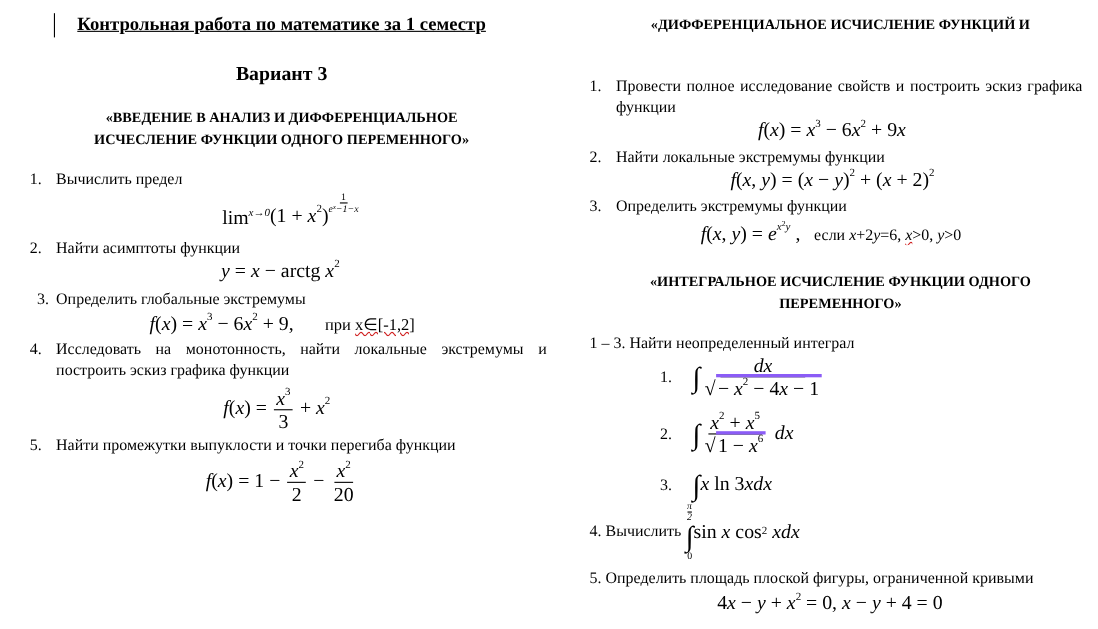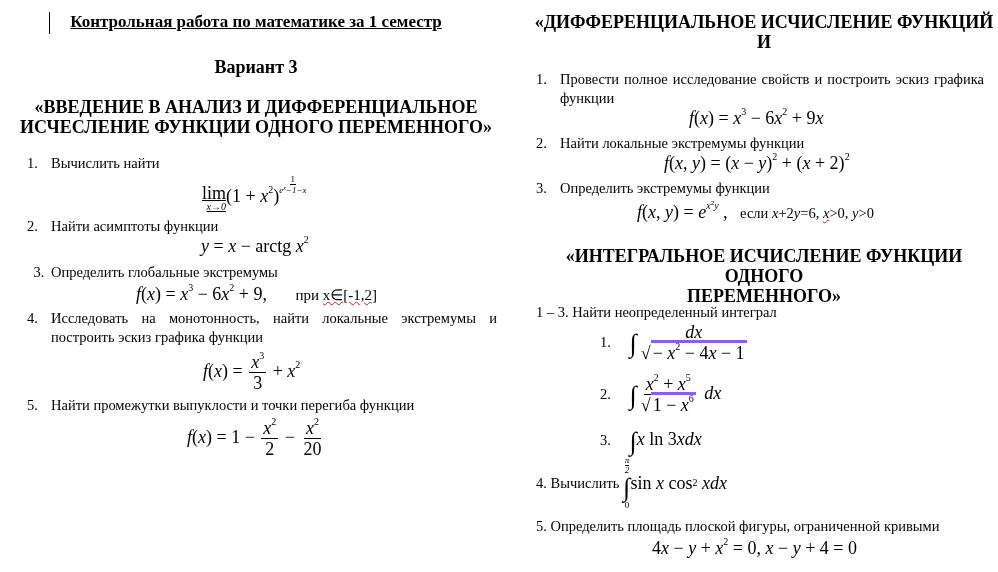--- a/index.html
+++ b/index.html
@@ -2,33 +2,33 @@
 <html><head>
 <meta charset="utf-8">
 <style>
   html, body { margin:0; padding:0; background:#ffffff; }
   body { width:998px; height:572px; position:relative; overflow:hidden;
          font-family:"Liberation Serif", serif; color:#000; font-size:14.5px; }
   .abs { position:absolute; }
   .center { text-align:center; }
   .title { font-size:17px; font-weight:bold; text-decoration:underline; }
   .variant { font-size:18px; font-weight:bold; }
-  .sect { font-size:18px; font-weight:bold; line-height:20px; }
+  .sect { font-size:13px; font-weight:bold; line-height:20px; }
   .num { display:inline-block; width:24px; }
   .math { font-family:"Liberation Serif", serif; font-size:18px; white-space:nowrap; }
   .mi { font-style:italic; }
   sup { font-size:10px; vertical-align:9px; line-height:0; }
   .frac { display:inline-flex; flex-direction:column; align-items:center; vertical-align:middle; margin:0 2px; }
   .frac .n { border-bottom:1px solid #000; padding:0 2px; line-height:20px; }
   .frac .d { line-height:20px; padding:0 2px; }
   .sqrt { border-top:3px solid #8b5cf6; padding:0 2px; }
   .int { font-size:26px; vertical-align:-5px; }
   .wavy { text-decoration: underline wavy #d02020; text-decoration-thickness:1px; }
   .cursor { position:absolute; left:49px; top:12px; width:1px; height:22px; background:#000; }
-  .limbox { display:inline-flex; flex-direction:column; align-items:flex-end; vertical-align:middle;text-decoration:underline; }
+  .limbox { display:inline-flex; flex-direction:row; align-items:flex-start; vertical-align:middle; }
   .limbox .lim { line-height:18px; }
   .limbox .sub { font-size:10px; line-height:10px; font-style:italic; }
   .expfrac { display:inline-flex; flex-direction:column; align-items:center; font-size:9px; vertical-align:20px; }
   .expfrac .n { border-bottom:1px solid #000; padding:0 1px; line-height:10px; }
   .expfrac .d { line-height:10px; font-style:italic; }
   .deflim { display:inline-flex; flex-direction:column; align-items:center; vertical-align:middle; }
   .deflim .up { font-size:9px; line-height:9px; }
   .deflim .up .f { display:inline-flex; flex-direction:column; align-items:center; font-style:italic; }
   .deflim .up .f span:first-child { border-bottom:1px solid #000; }
   .deflim .lo { font-size:9px; line-height:9px; }
@@ -39,21 +39,21 @@
 <div class="cursor"></div>
 
 <div class="abs center title" style="left:0;top:12px;width:512px;">Контрольная работа по математике за 1 семестр</div>
 <div class="abs center variant" style="left:0;top:57px;width:512px;">Вариант 3</div>
 <div class="abs center sect" style="left:0;top:97px;width:512px;">
   <div>«ВВЕДЕНИЕ В АНАЛИЗ И ДИФФЕРЕНЦИАЛЬНОЕ</div>
   <div>ИСЧЕСЛЕНИЕ ФУНКЦИИ ОДНОГО ПЕРЕМЕННОГО»</div>
 </div>
 
 <div class="abs" style="left:27px;top:155px;">
-  <span class="num">1.</span><span>Вычислить найти</span>
+  <span class="num">1.</span><span>Вычислить предел</span>
 </div>
 <div class="abs math" style="left:202px;top:174px;">
   <span class="limbox">
       <span class="lim">lim</span>
       <span class="sub">x→0</span>
     </span>(1 + <span class="mi">x</span><sup>2</sup>)<span class="expfrac">
       <span class="n">1</span>
       <span class="d">e<sup style="font-size:6px;vertical-align:3px">x</sup>−1−x</span>
     </span>
 </div>

